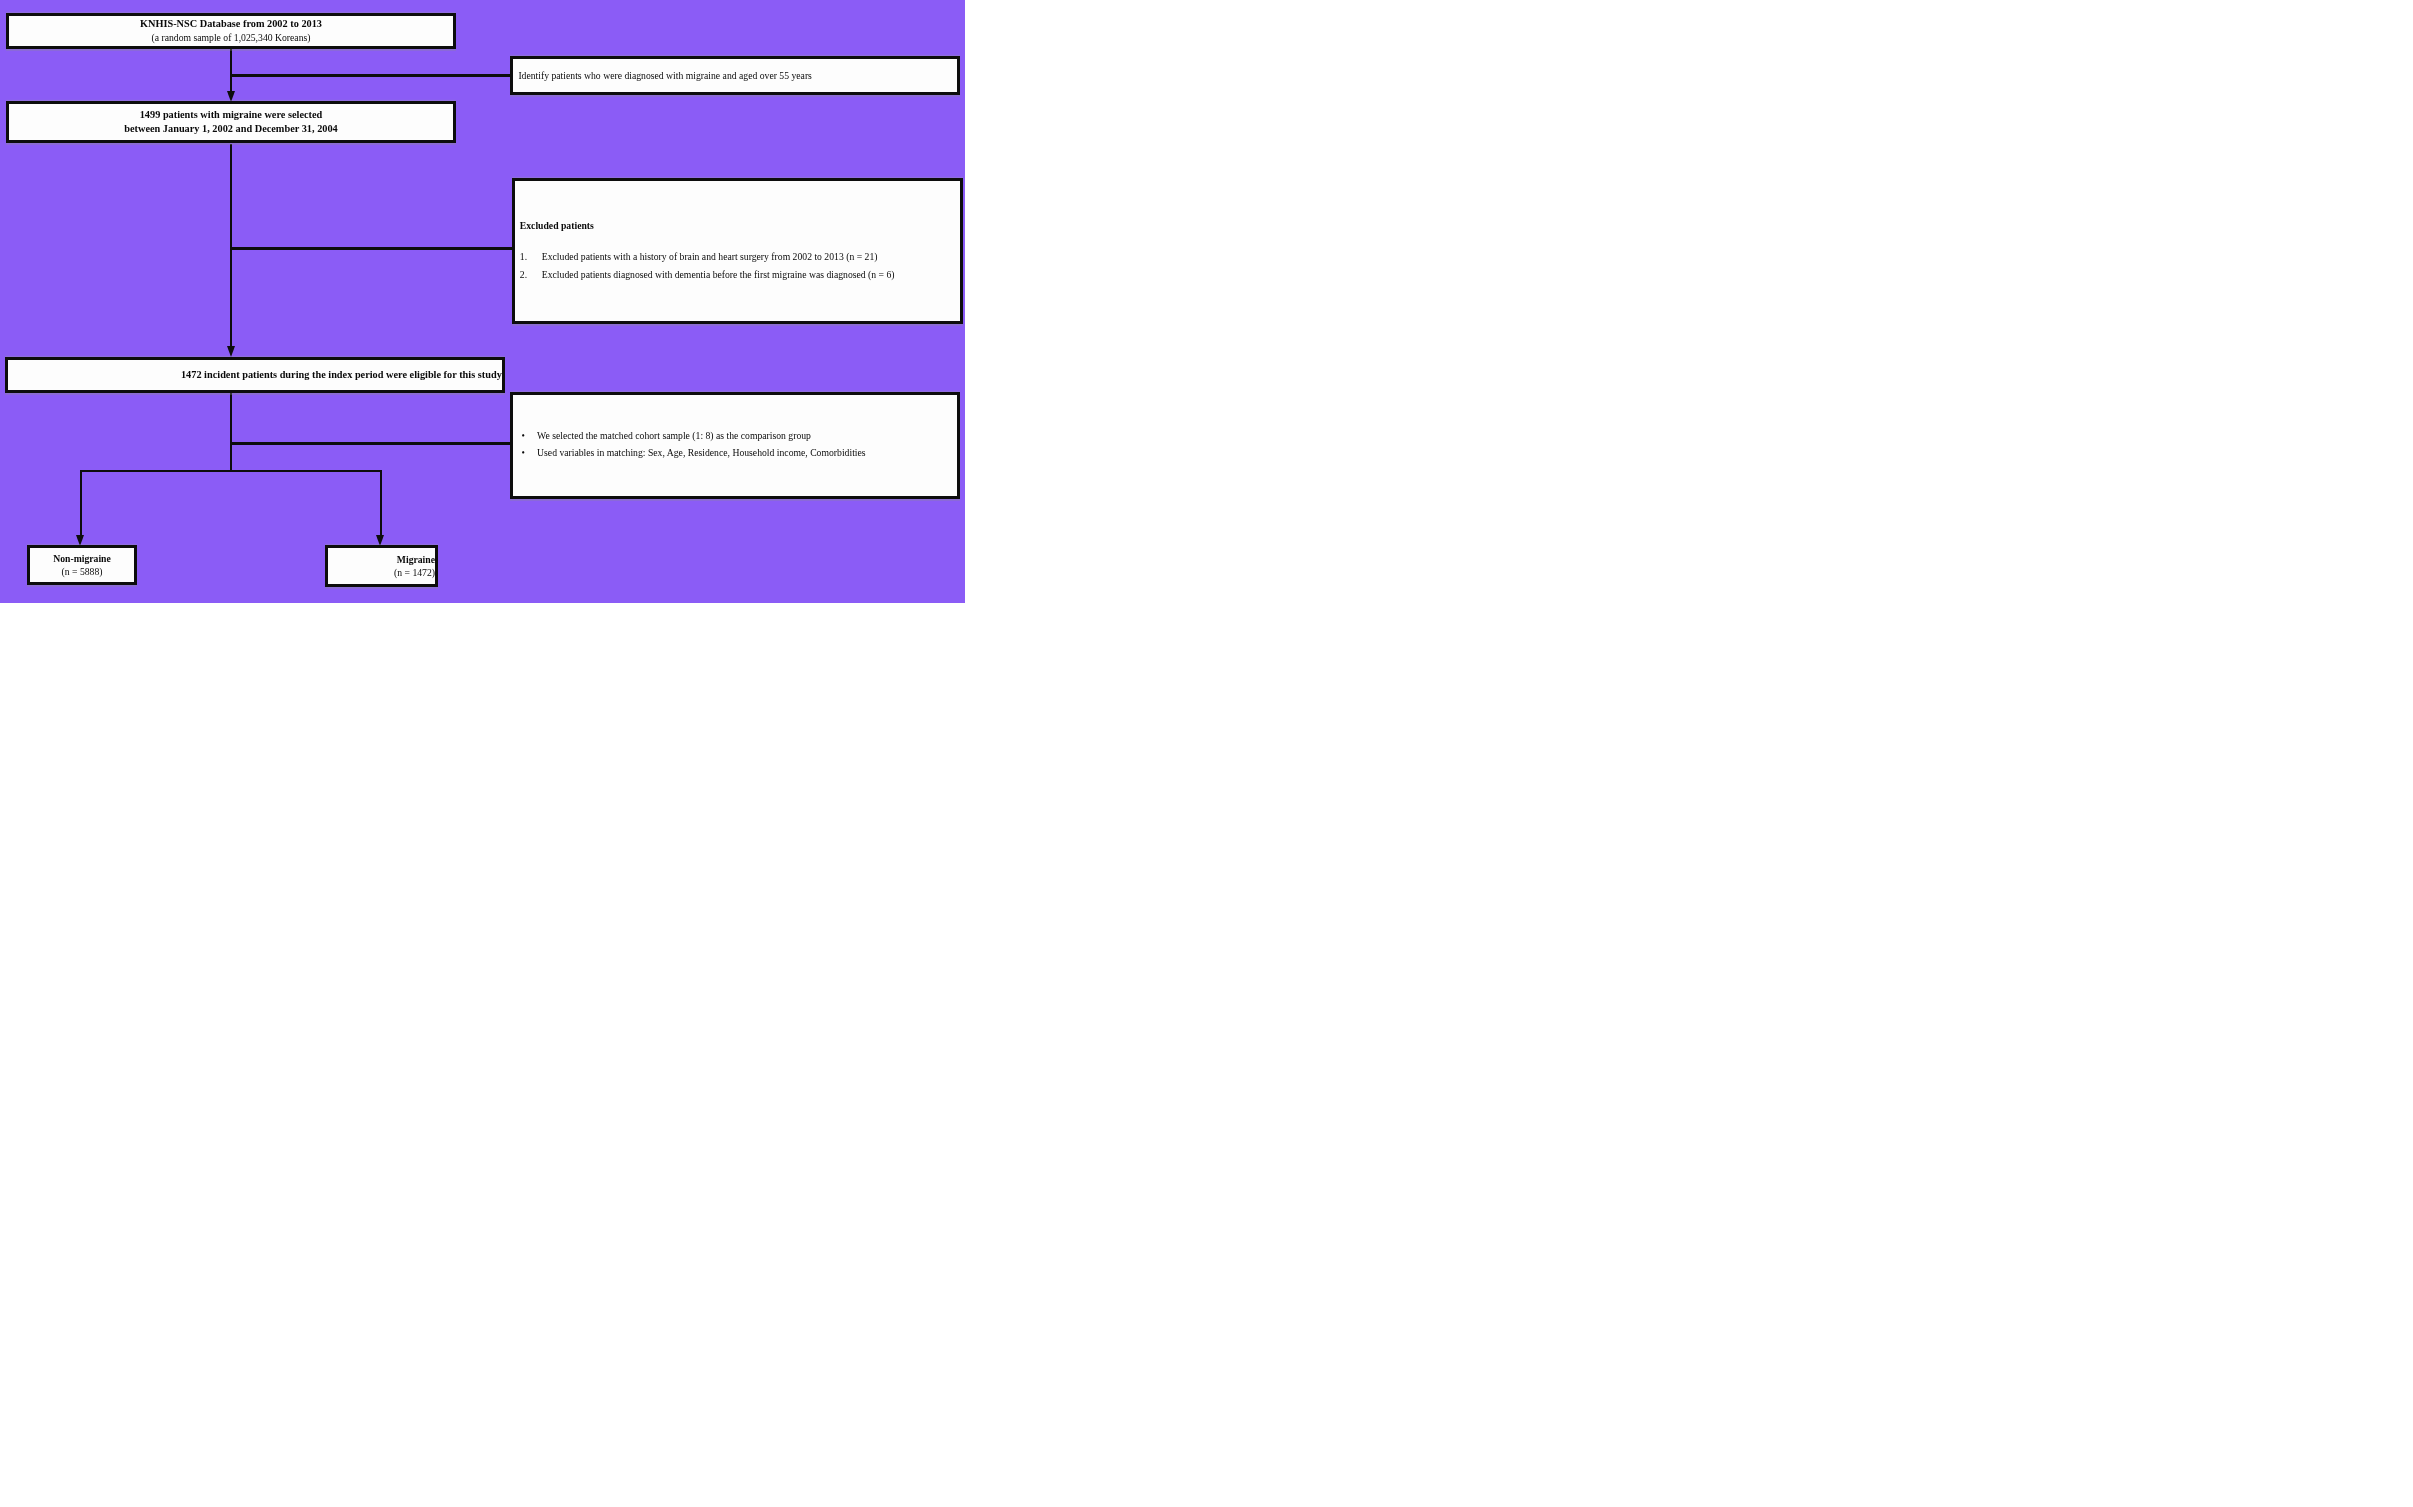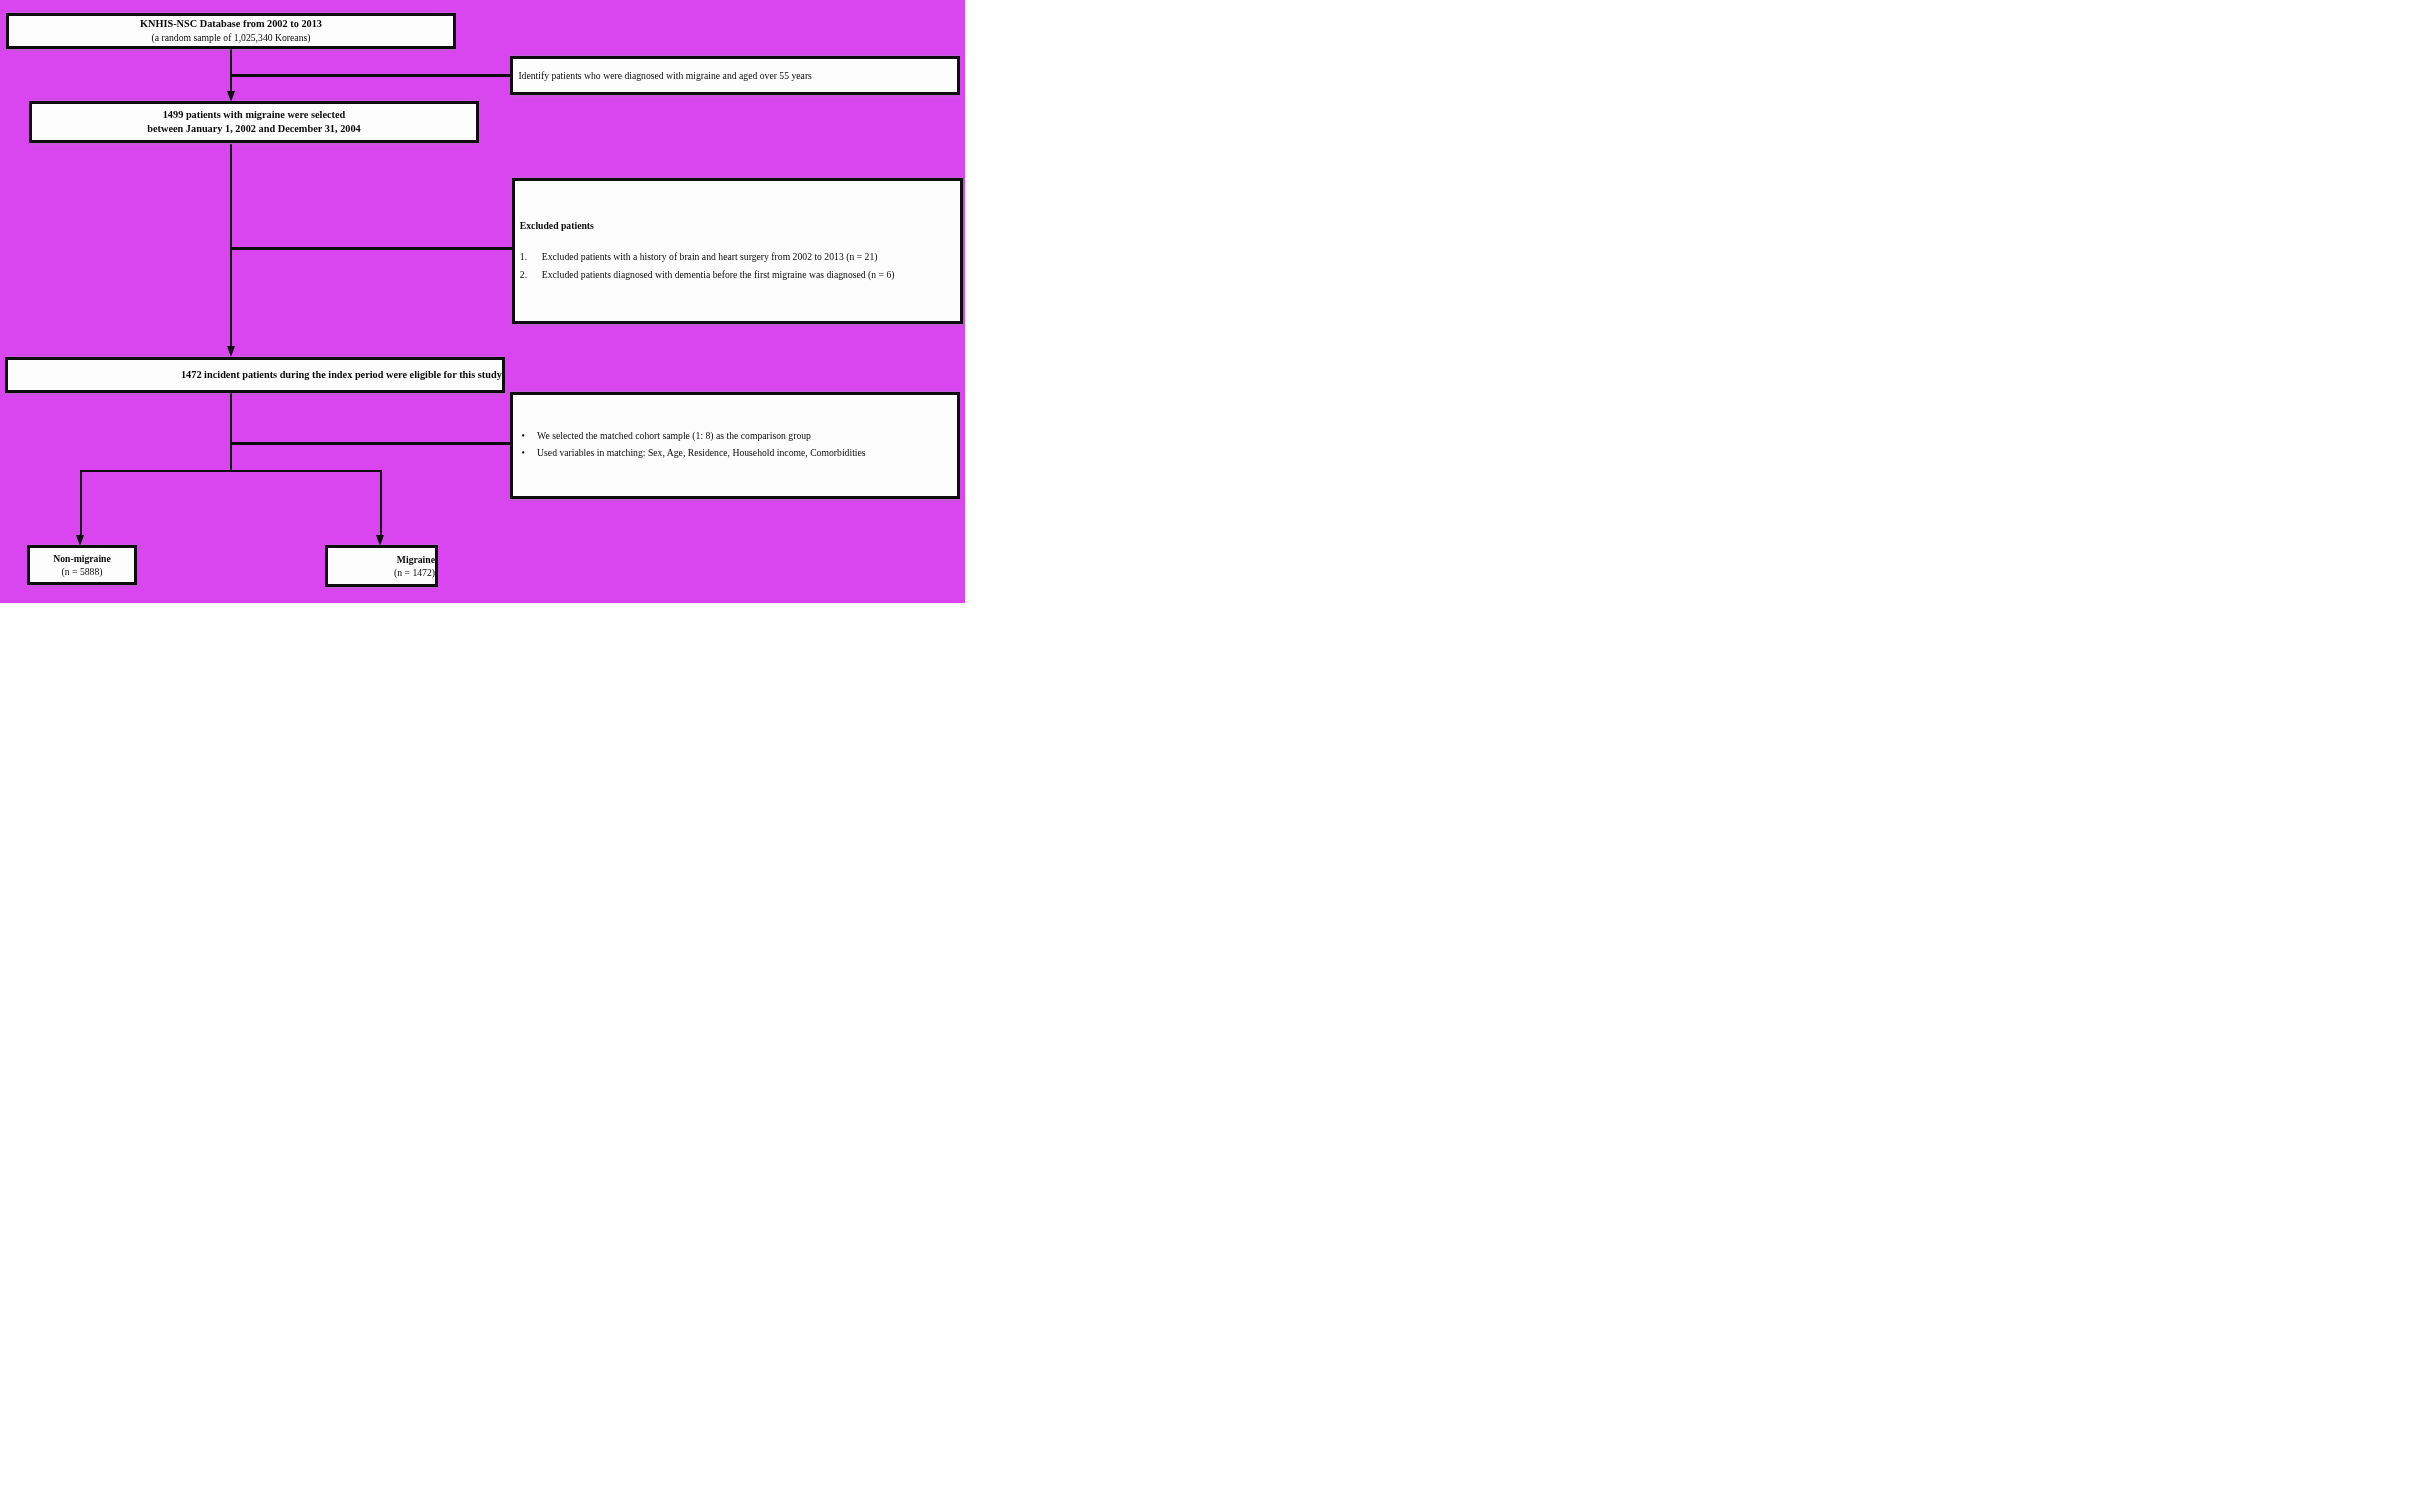--- a/index.html
+++ b/index.html
@@ -1,20 +1,20 @@
 <!DOCTYPE html>
 <html style="font-size:9.7px"><head>
 <meta charset="utf-8">
 <style>
   html, body { margin: 0; padding: 0; background: #ffffff; }
   #canvas {
     position: relative;
     width: 965px;
     height: 603px;
-    background: #d946ef;
+    background: #8b5cf6;
     font-family: "Liberation Serif", "DejaVu Serif", serif;
     color: #0a0a0a;
   }
   .box {
     position: absolute;
     box-sizing: border-box;
     border: 3px solid #0d0d0d;
     background: #fdfdfd;
     box-shadow: 0 1.8px 0 rgba(140,140,140,0.35), 0 -1.2px 0 rgba(160,160,160,0.25);
     display: flex;
@@ -69,21 +69,21 @@
 
   <div class="box center" style="left:6px; top:12.7px; width:450px; height:36px;">
     <div class="line1 b">KNHIS-NSC Database from 2002 to 2013</div>
     <div class="line2">(a random sample of 1,025,340 Koreans)</div>
   </div>
 
   <div class="box" style="left:510px; top:56px; width:450px; height:39px; padding-left:5.4px;">
     <div class="single">Identify patients who were diagnosed with migraine and aged over 55 years</div>
   </div>
 
-  <div class="box center" style="left:6px; top:101px; width:450px; height:42px;margin-left:23px;">
+  <div class="box center" style="left:6px; top:101px; width:450px; height:42px;">
     <div class="line1 b">1499 patients with migraine were selected</div>
     <div class="line1 b">between January 1, 2002 and December 31, 2004</div>
   </div>
 
   <div class="box" style="left:512px; top:178px; width:451px; height:146px; padding-left:4.8px;">
     <div class="ex-title">Excluded patients</div>
     <div class="num-item">
       <div class="num-col">1.</div>
       <div class="item-text">Excluded patients with a history of brain and heart surgery from 2002 to 2013 (n = 21)</div>
     </div>

